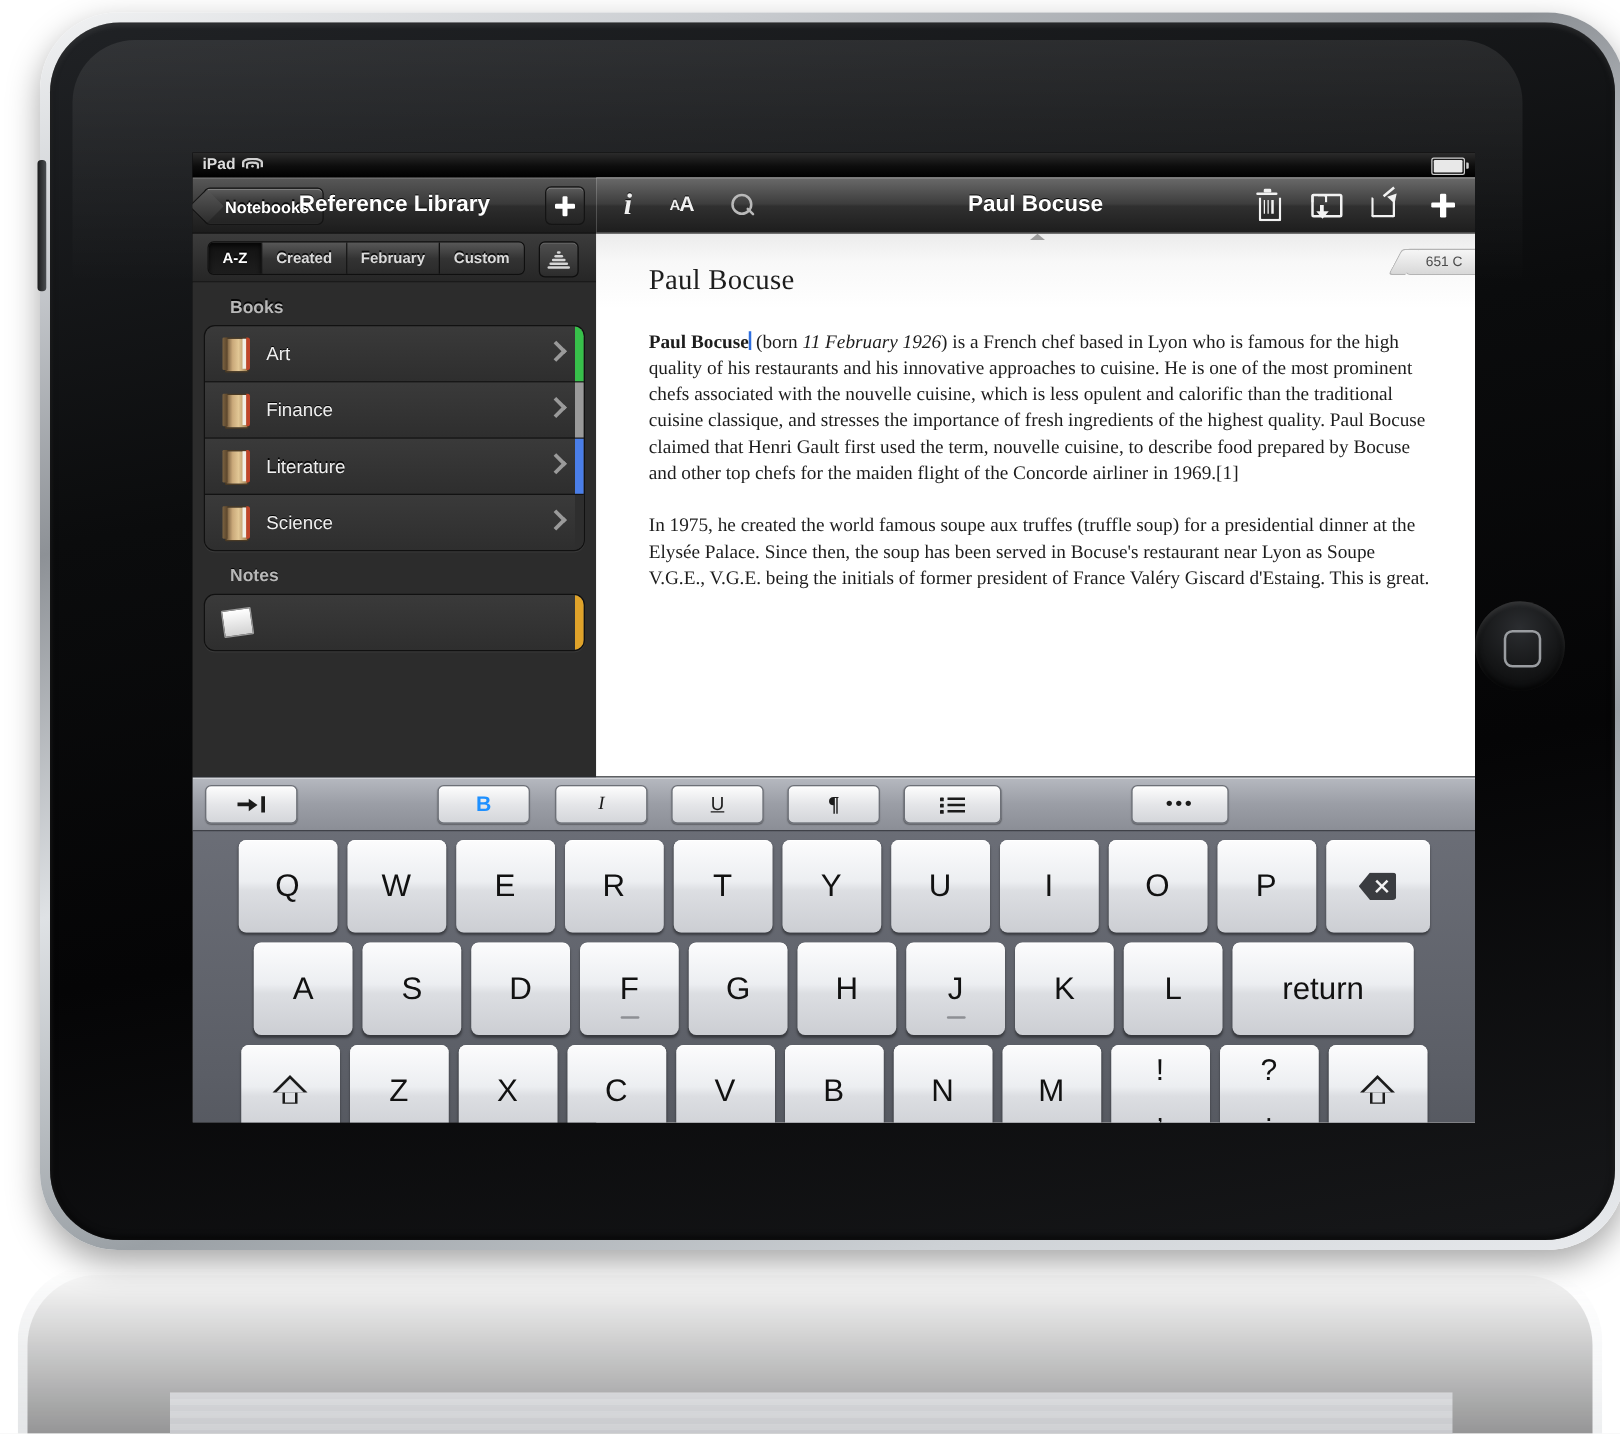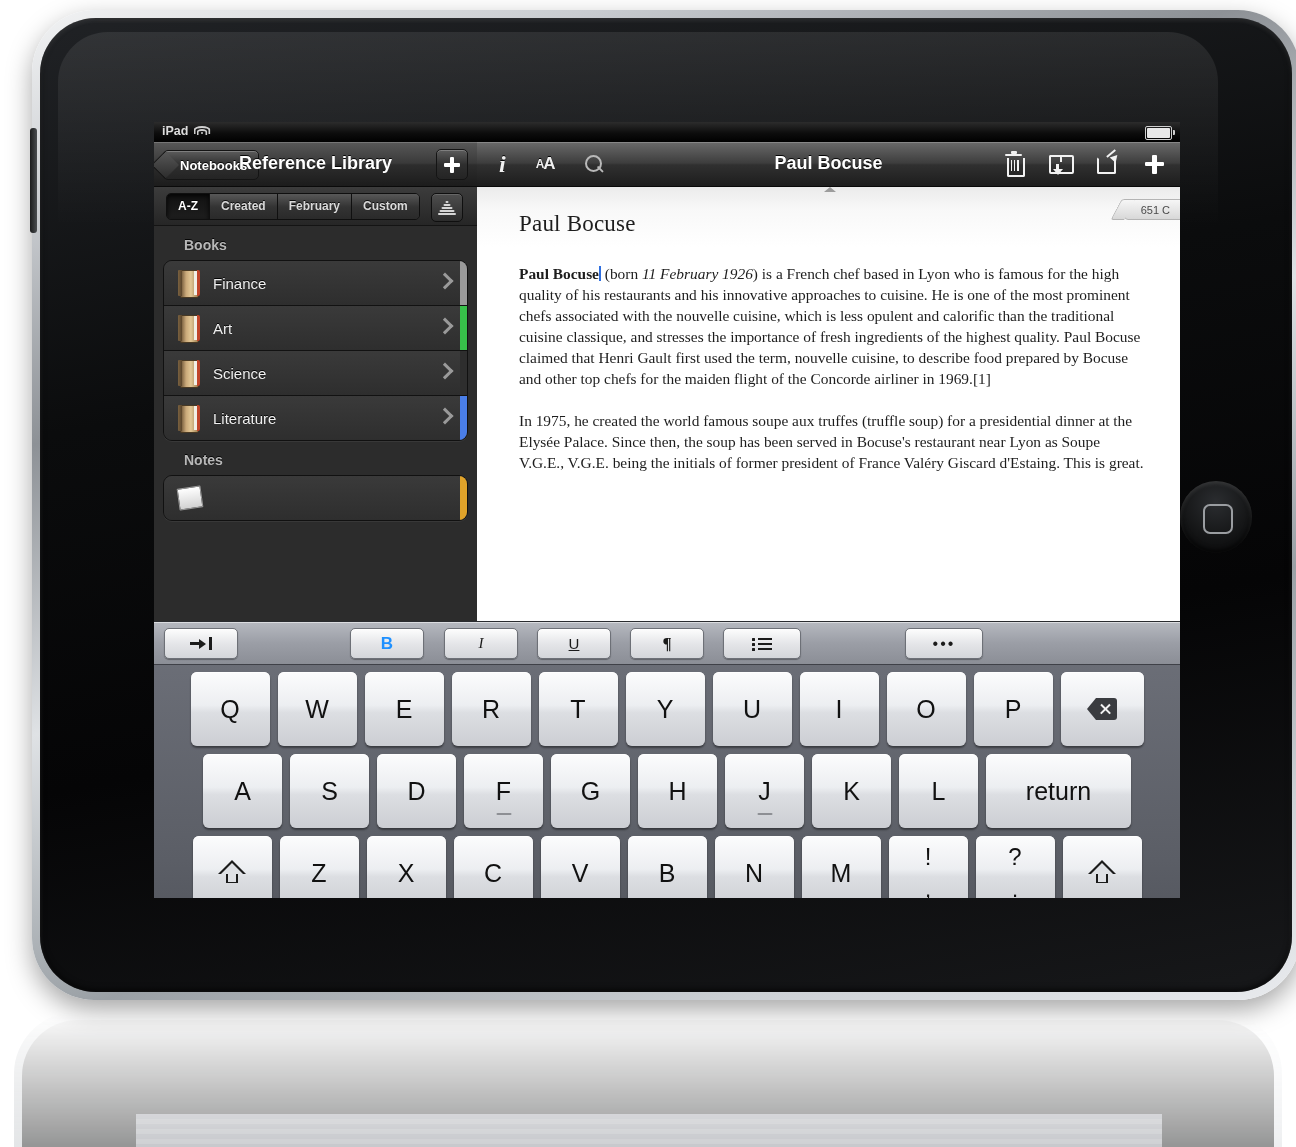--- a/index.html
+++ b/index.html
@@ -309,59 +309,59 @@
             <div class="grp-head">Books</div>
             <div class="grp">
 
               <div class="row">
                 <span class="bookicon">
                   <span class="cover"></span>
                     <span class="spine"></span>
                     <span class="pg"></span>
                     <span class="edge"></span>
                 </span>
-                <span class="row-label">Finance</span>
+                <span class="row-label">Art</span>
                 <span class="chev"></span>
-                <span class="stripe" style="background:#9a9a9a"></span>
+                <span class="stripe" style="background:#37c04a"></span>
               </div>
 
               <div class="row">
                 <span class="bookicon">
                   <span class="cover"></span>
                     <span class="spine"></span>
                     <span class="pg"></span>
                     <span class="edge"></span>
                 </span>
-                <span class="row-label">Art</span>
+                <span class="row-label">Finance</span>
                 <span class="chev"></span>
-                <span class="stripe" style="background:#37c04a"></span>
+                <span class="stripe" style="background:#9a9a9a"></span>
               </div>
 
               <div class="row">
                 <span class="bookicon">
                   <span class="cover"></span>
                     <span class="spine"></span>
                     <span class="pg"></span>
                     <span class="edge"></span>
                 </span>
-                <span class="row-label">Science</span>
+                <span class="row-label">Literature</span>
                 <span class="chev"></span>
-                <span class="stripe" style="background:#2e2e2e"></span>
+                <span class="stripe" style="background:#4a7ee8"></span>
               </div>
 
               <div class="row">
                 <span class="bookicon">
                   <span class="cover"></span>
                     <span class="spine"></span>
                     <span class="pg"></span>
                     <span class="edge"></span>
                 </span>
-                <span class="row-label">Literature</span>
+                <span class="row-label">Science</span>
                 <span class="chev"></span>
-                <span class="stripe" style="background:#4a7ee8"></span>
+                <span class="stripe" style="background:#2e2e2e"></span>
               </div>
 
             </div>
 
             <div class="grp-head">Notes</div>
             <div class="grp">
               <div class="row">
                 <span class="noteicon">
                     <span class="pp"></span>
                   </span>

